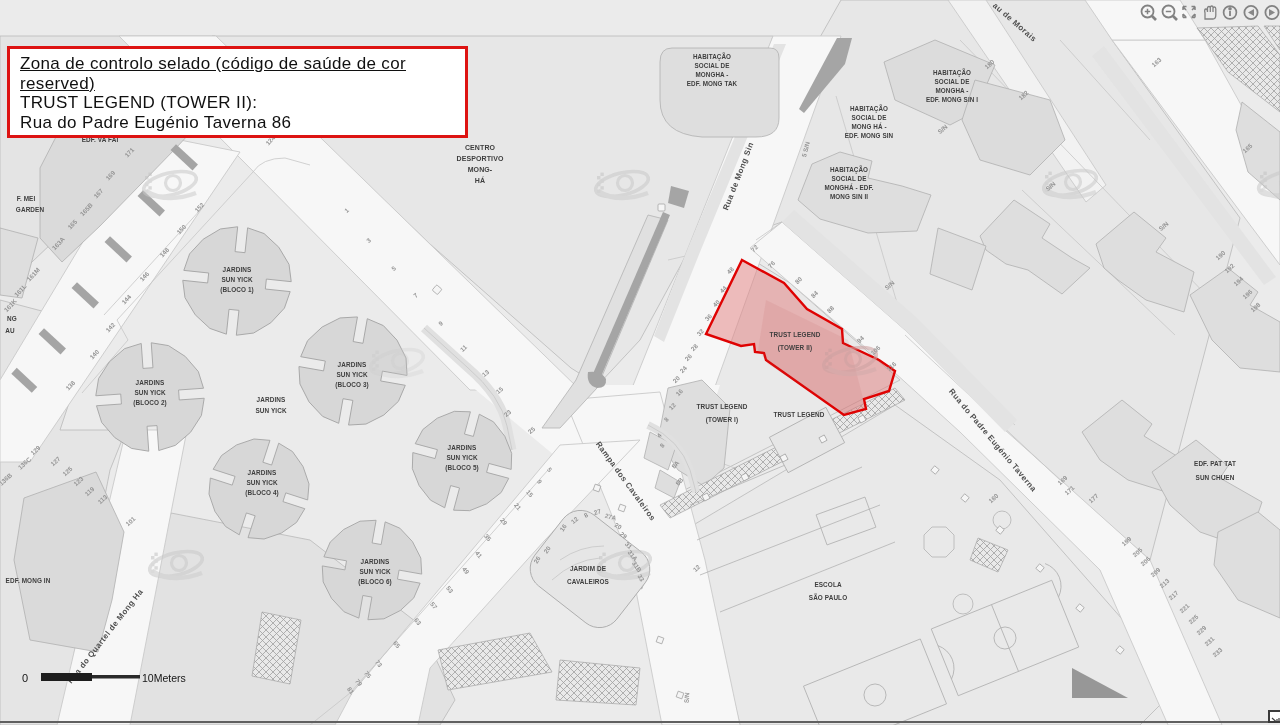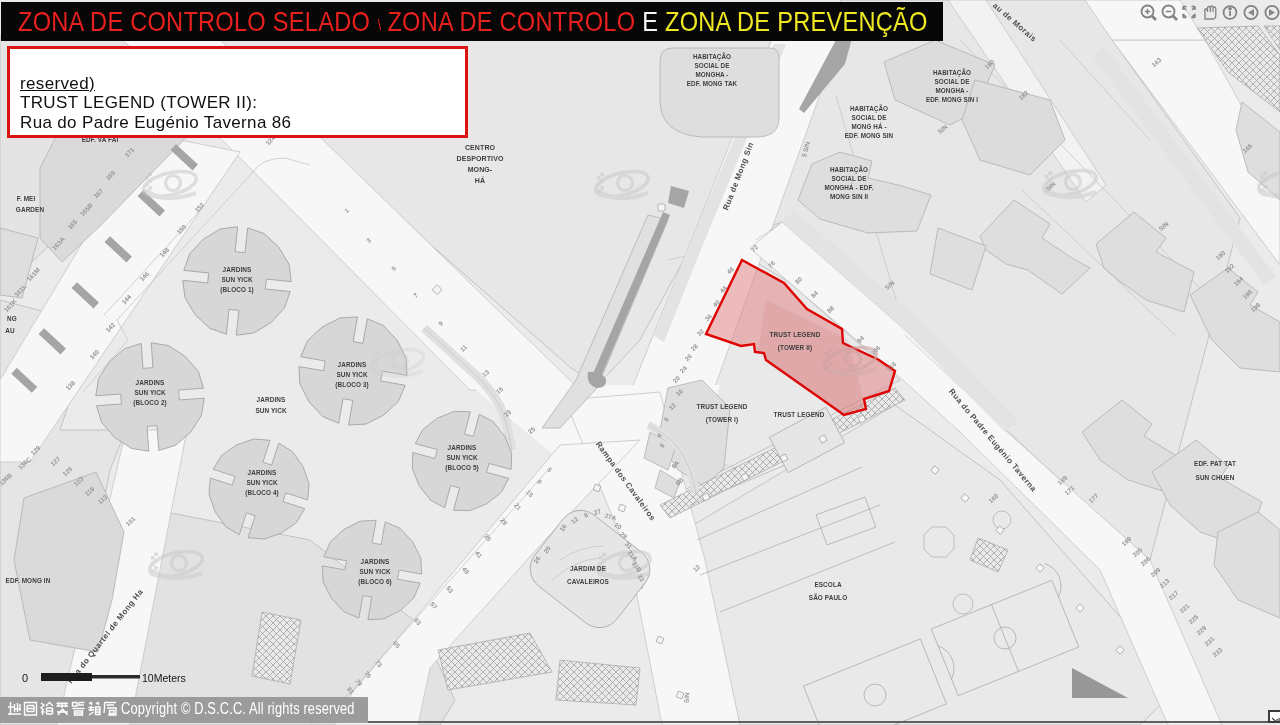--- a/index.html
+++ b/index.html
@@ -459,24 +459,21 @@
 <text x="549" y="551" transform="rotate(-55 549 551)">20</text>
 <text x="1052" y="188" transform="rotate(-40 1052 188)">S/N</text>
 <text x="1165" y="228" transform="rotate(-40 1165 228)">S/N</text>
 <text x="891" y="287" transform="rotate(-40 891 287)">S/N</text>
 <text x="944" y="131" transform="rotate(-40 944 131)">S/N</text>
 <text x="689" y="698" transform="rotate(-85 689 698)">S/N</text>
 <text x="808" y="150" transform="rotate(-75 808 150)">5 S/N</text>
 </g>
 </svg>
 <div id="botline"></div>
-<div id="banner">
-      <div id="bannertxt"><span class="r">ZONA DE CONTROLO SELADO</span><span class="tick">\</span><span class="r">ZONA DE CONTROLO</span><span class="w"> E </span><span class="y">ZONA DE PREVENÇÃO</span></div>
-    </div>
-<div id="infobox"><br><span class="u">reserved)</span><br>TRUST LEGEND (TOWER II):<br>Rua do Padre Eugénio Taverna 86</div>
+<div id="infobox"><span class="u">Zona de controlo selado (código de saúde de cor</span><br><span class="u">reserved)</span><br>TRUST LEGEND (TOWER II):<br>Rua do Padre Eugénio Taverna 86</div>
 <div id="toolbar"><svg width="146" height="20" viewBox="0 0 146 20">
 <g stroke="#828282" fill="none" stroke-width="1.8">
 
  <circle cx="7.5" cy="7.5" r="6"></circle>
           <line x1="12" y1="12" x2="16" y2="16" stroke-width="2.6"></line>
  <path d="M4.8,7.5 H10.2 M7.5,4.8 V10.2" stroke-width="1.5"></path>
 
  <circle cx="28.5" cy="7.5" r="6"></circle>
           <line x1="33" y1="12" x2="37" y2="16" stroke-width="2.6"></line>
  <path d="M25.8,7.5 H31.2" stroke-width="1.5"></path>
@@ -501,51 +498,16 @@
  <path d="M129,5 L135,8.5 L129,12 Z" fill="#878787" stroke="none"></path>
 </g>
 </svg></div>
 <div id="scalebar"><svg width="200" height="16" viewBox="0 0 200 16">
  <text x="4" y="12" font-size="11" fill="#151515" font-family="Liberation Sans, sans-serif">0</text>
  <rect x="23" y="3" width="51" height="8" fill="#1d1d1d"></rect>
  <rect x="74" y="5" width="48" height="3.5" fill="#2a2a2a"></rect>
  <text x="124" y="12" font-size="10.5" fill="#151515" font-family="Liberation Sans, sans-serif">10Meters</text>
 </svg></div>
 <div id="coords">x:21284, y:19462</div>
-<div id="copybar">
-      <svg width="120" height="26" viewBox="0 0 120 26" style="position:absolute;left:6px;top:0">
-<g stroke="#fff" stroke-width="1.4" fill="none">
-
- <g transform="translate(2,5)">
-            <path d="M2.5,0 V13 M0,5 H5.5 M0,12 H13 M6.5,2 V10 M9.5,1 V10 M6,7 H12 M12,2 V9"></path>
-          </g>
-
- <g transform="translate(18,5)">
-            <path d="M0.5,0.5 H12.5 V13 H0.5 Z M3,3.5 H10 M3,6.5 H10 M3,9.5 H10 M3,3.5 V9.5 M10,3.5 V9.5"></path>
-          </g>
-
- <g transform="translate(34,5)">
-            <path d="M1,1 L4,3 L1,6 L4,8 M1,10 H4.5 M2.5,8 V13 M6,4 L9.5,0.5 L13,4 M6.5,6 H12.5 M6.5,9 H12.5 M6.5,12 H12.5 M6.5,6 V12 M12.5,6 V12"></path>
-          </g>
-
- <g transform="translate(50,5)">
-            <path d="M0.5,1.5 H12 M2.5,0 V5 M6,0 V6 M9.5,0 V5 M0.5,4 H12 M6.5,7 L2,13 M6.5,7 L11.5,13 M1,10 H12"></path>
-          </g>
-
- <g transform="translate(66,5)">
-            <path d="M0.5,0.5 H5 V4 H0.5 Z M7,0.5 H12.5 M7,3 L12,3 M7,0.5 V4 M0.5,6.5 H12.5 M2.5,9 H10.5 V13 H2.5 Z M2.5,11 H10.5"></path>
-          </g>
-
- <g transform="translate(82,5)">
-            <path d="M1,2 L3.5,0 M3.5,0 V3 M8,2 L10.5,0 M10.5,0 V3 M0.5,5.5 H6 M3,4 V9 M0.5,8 H6 M1,13 L5.5,10 M7,5 H12.5 M7,7.5 H12.5 M7,10 H12.5 M7,12.5 H12.5 M7.5,5 V12.5 M12,5 V12.5"></path>
-          </g>
-
- <g transform="translate(98,5)">
-            <path d="M0.5,0.5 H12 M0.5,0.5 V6 M0.5,6 L0,11 M2.5,3 H10 M3,6 H12 V13 H4 M5.5,8.5 H10 V11.5 H5.5 Z"></path>
-          </g>
-</g>
-</svg>
-      <div id="copytxt">Copyright © D.S.C.C. All rights reserved</div>
-    </div>
 <div id="cornerico"><svg width="11" height="9" viewBox="0 0 11 9">
  <path d="M2,1 L7,5.5 M7,5.5 L7,2 M7,5.5 L3.5,5.5 M9,1 L9,7 L1,7" stroke="#3f3f3f" stroke-width="1.2" fill="none"></path>
 </svg></div>
 </div>
 
 </body></html>

